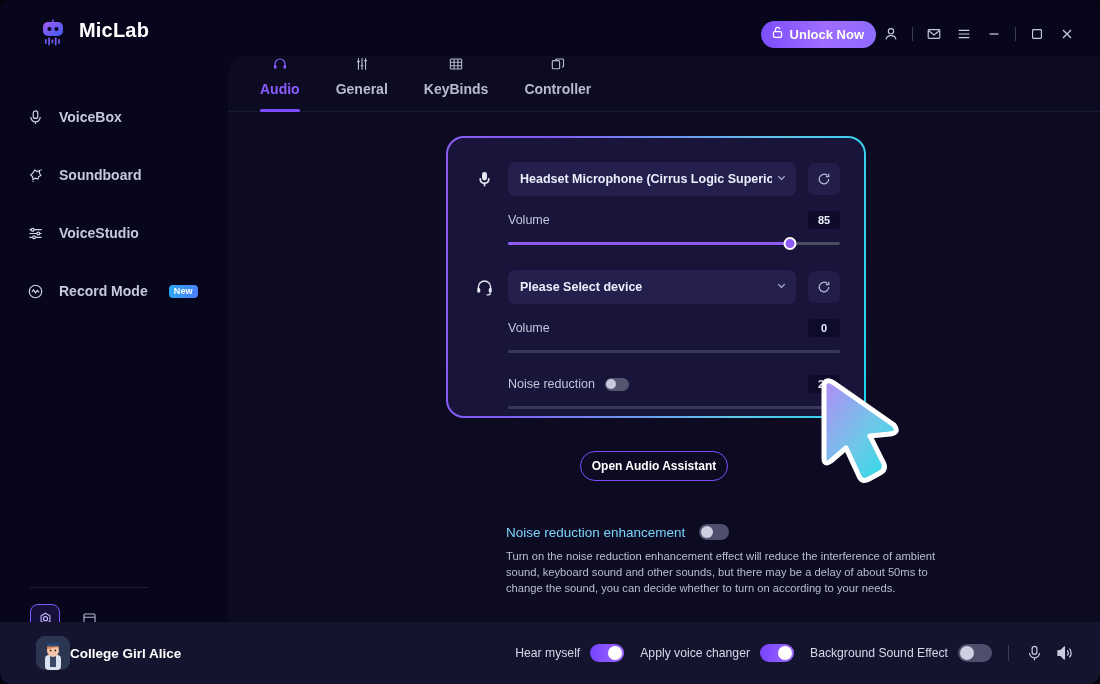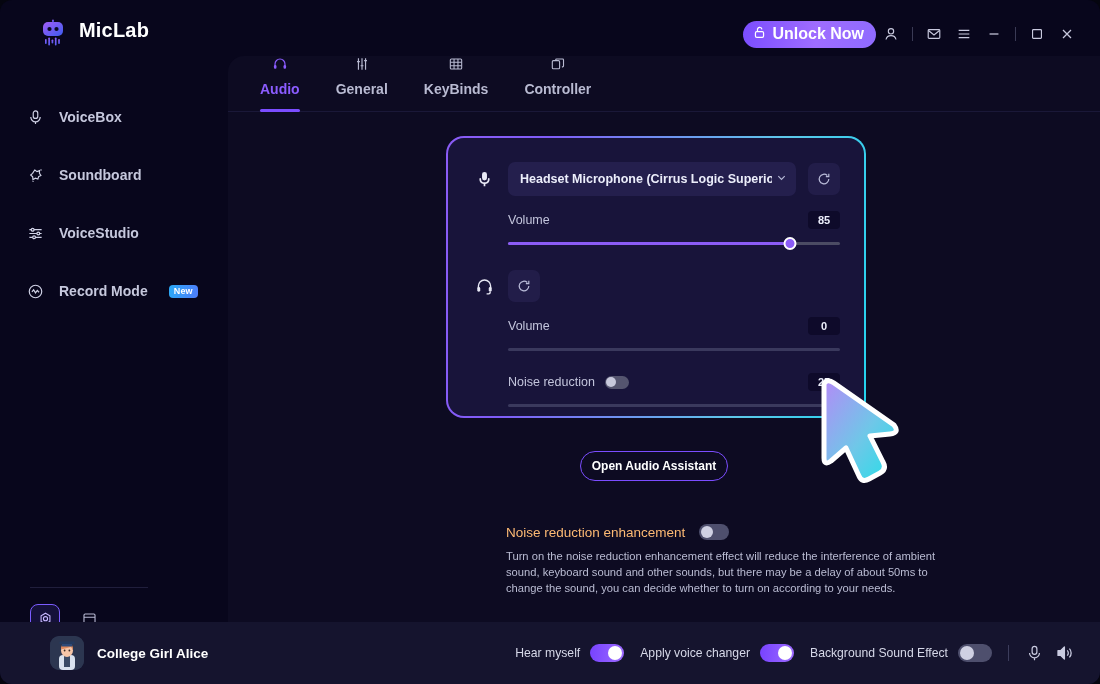--- a/index.html
+++ b/index.html
@@ -31,21 +31,21 @@
   }
   .titlebar-right {
     margin-left: auto; margin-right: 18px;
     display: flex; align-items: center; gap: 0px;
   }
   .unlock-btn {
     display: flex; align-items: center; gap: 6px;
     height: 27px; padding: 0 12px 0 10px;
     border-radius: 14px;
     background: linear-gradient(95deg, #7b4dff 0%, #9f6dff 55%, #8f6bff 100%);
-    color: #fff; font-size: 16px; font-weight: bold;
+    color: #fff; font-size: 13px; font-weight: bold;
     border: none; cursor: pointer; white-space: nowrap;
   }
   .tb-icon {
     width: 30px; height: 30px;
     display: flex; align-items: center; justify-content: center;
     color: #c8c9de; cursor: pointer;
   }
   .tb-sep { width: 1px; height: 14px; background: #3a3a55; margin: 0 6px; }
 
   
@@ -190,36 +190,36 @@
     border-radius: 15px;
     border: 1px solid #7b4dff;
     background: transparent;
     color: #ffffff; font-size: 12px; font-weight: bold;
     cursor: pointer;
   }
 
   
   .nre { position: absolute; left: 278px; top: 468px; width: 430px; }
   .nre-head { display: flex; align-items: center; }
-  .nre-title { color: #fdba74; font-size: 13.5px; }
+  .nre-title { color: #7dd3fc; font-size: 13.5px; }
   .nre-desc {
     margin-top: 9px;
     color: #babcd3; font-size: 11.2px; line-height: 1.42;
   }
 
   
   .bottombar {
     position: absolute; left: 0; bottom: 0;
     width: 1100px; height: 62px;
     background: #15142e;
     border-top-left-radius: 0px;
     display: flex; align-items: center;
     z-index: 30;
   }
-  .voice-chip { display: flex; align-items: center; gap: 13px; margin-left: 50px; }
+  .voice-chip { display: flex; align-items: center; margin-left: 36px; }
   .avatar {
     width: 34px; height: 34px; border-radius: 9px;
     background: #2b3550; position: relative; overflow: hidden;
   }
   .voice-name { color: #ffffff; font-size: 13.5px; font-weight: bold; }
   .bottom-right {
     margin-left: auto; margin-right: 26px;
     display: flex; align-items: center; gap: 10px;
   }
   .bt-label { color: #d6d8e8; font-size: 12.2px; }
@@ -476,20 +476,28 @@
 
         <div class="dev-row" style="margin-top:22px">
           <span class="dev-icon">
             <svg width="19" height="19" viewBox="0 0 20 20" fill="none" stroke="currentColor" stroke-width="1.45">
               <path d="M3.6 12V9.6a6.4 6.4 0 0 1 12.8 0V12"></path>
               <rect x="2.4" y="10.6" width="3.1" height="4.8" rx="1.4" fill="currentColor" stroke="none"></rect>
               <rect x="14.5" y="10.6" width="3.1" height="4.8" rx="1.4" fill="currentColor" stroke="none"></rect>
               <path d="M16 15.4v.7a1.6 1.6 0 0 1-1.6 1.6h-2.2"></path>
             </svg>
           </span>
+          <div class="select">
+            <span class="sel-text">Please Select device</span>
+            <span class="chev">
+              <svg width="11" height="11" viewBox="0 0 12 12" fill="none" stroke="currentColor" stroke-width="1.3">
+                  <path d="M2.5 4.5L6 8l3.5-3.5"></path>
+                </svg>
+            </span>
+          </div>
           <div class="refresh-btn">
             <svg width="16" height="16" viewBox="0 0 18 18" fill="none" stroke="currentColor" stroke-width="1.35">
               <path d="M14.4 9a5.4 5.4 0 1 1-1.7-3.9"></path>
                 <path d="M14.4 3.1v3.3h-3.3"></path>
             </svg>
           </div>
         </div>
 
         <div class="ctrl">
           <div class="ctrl-head">

